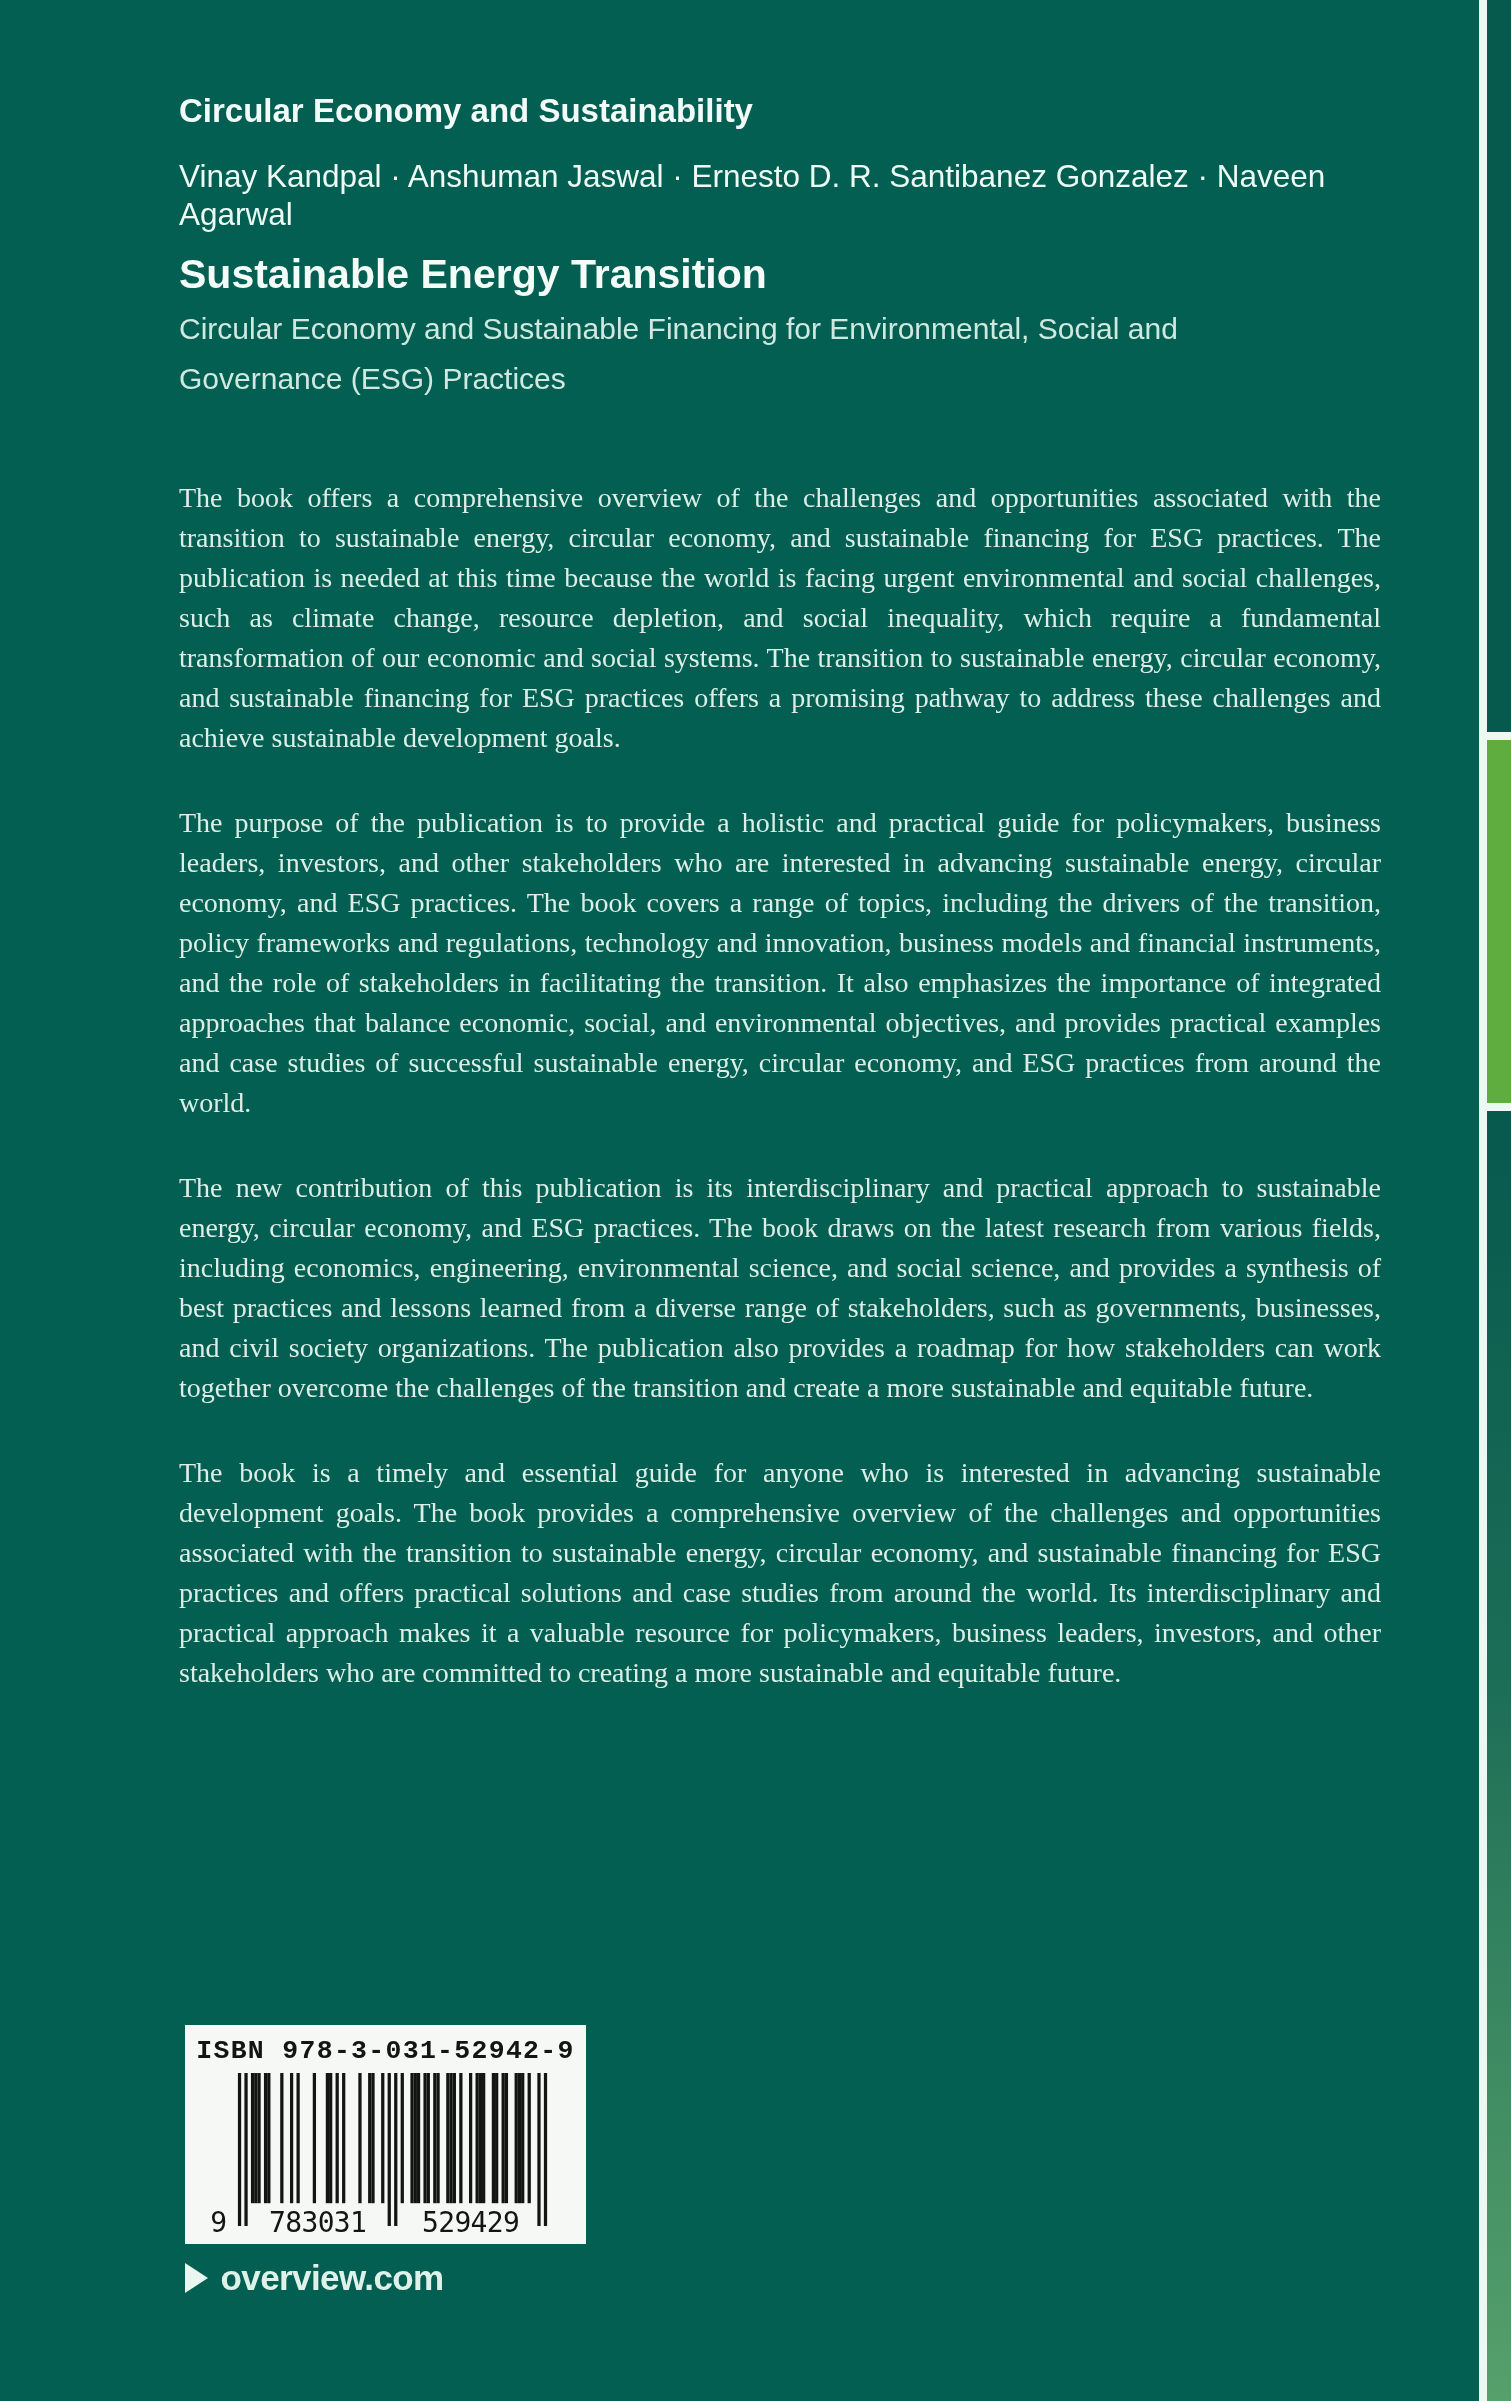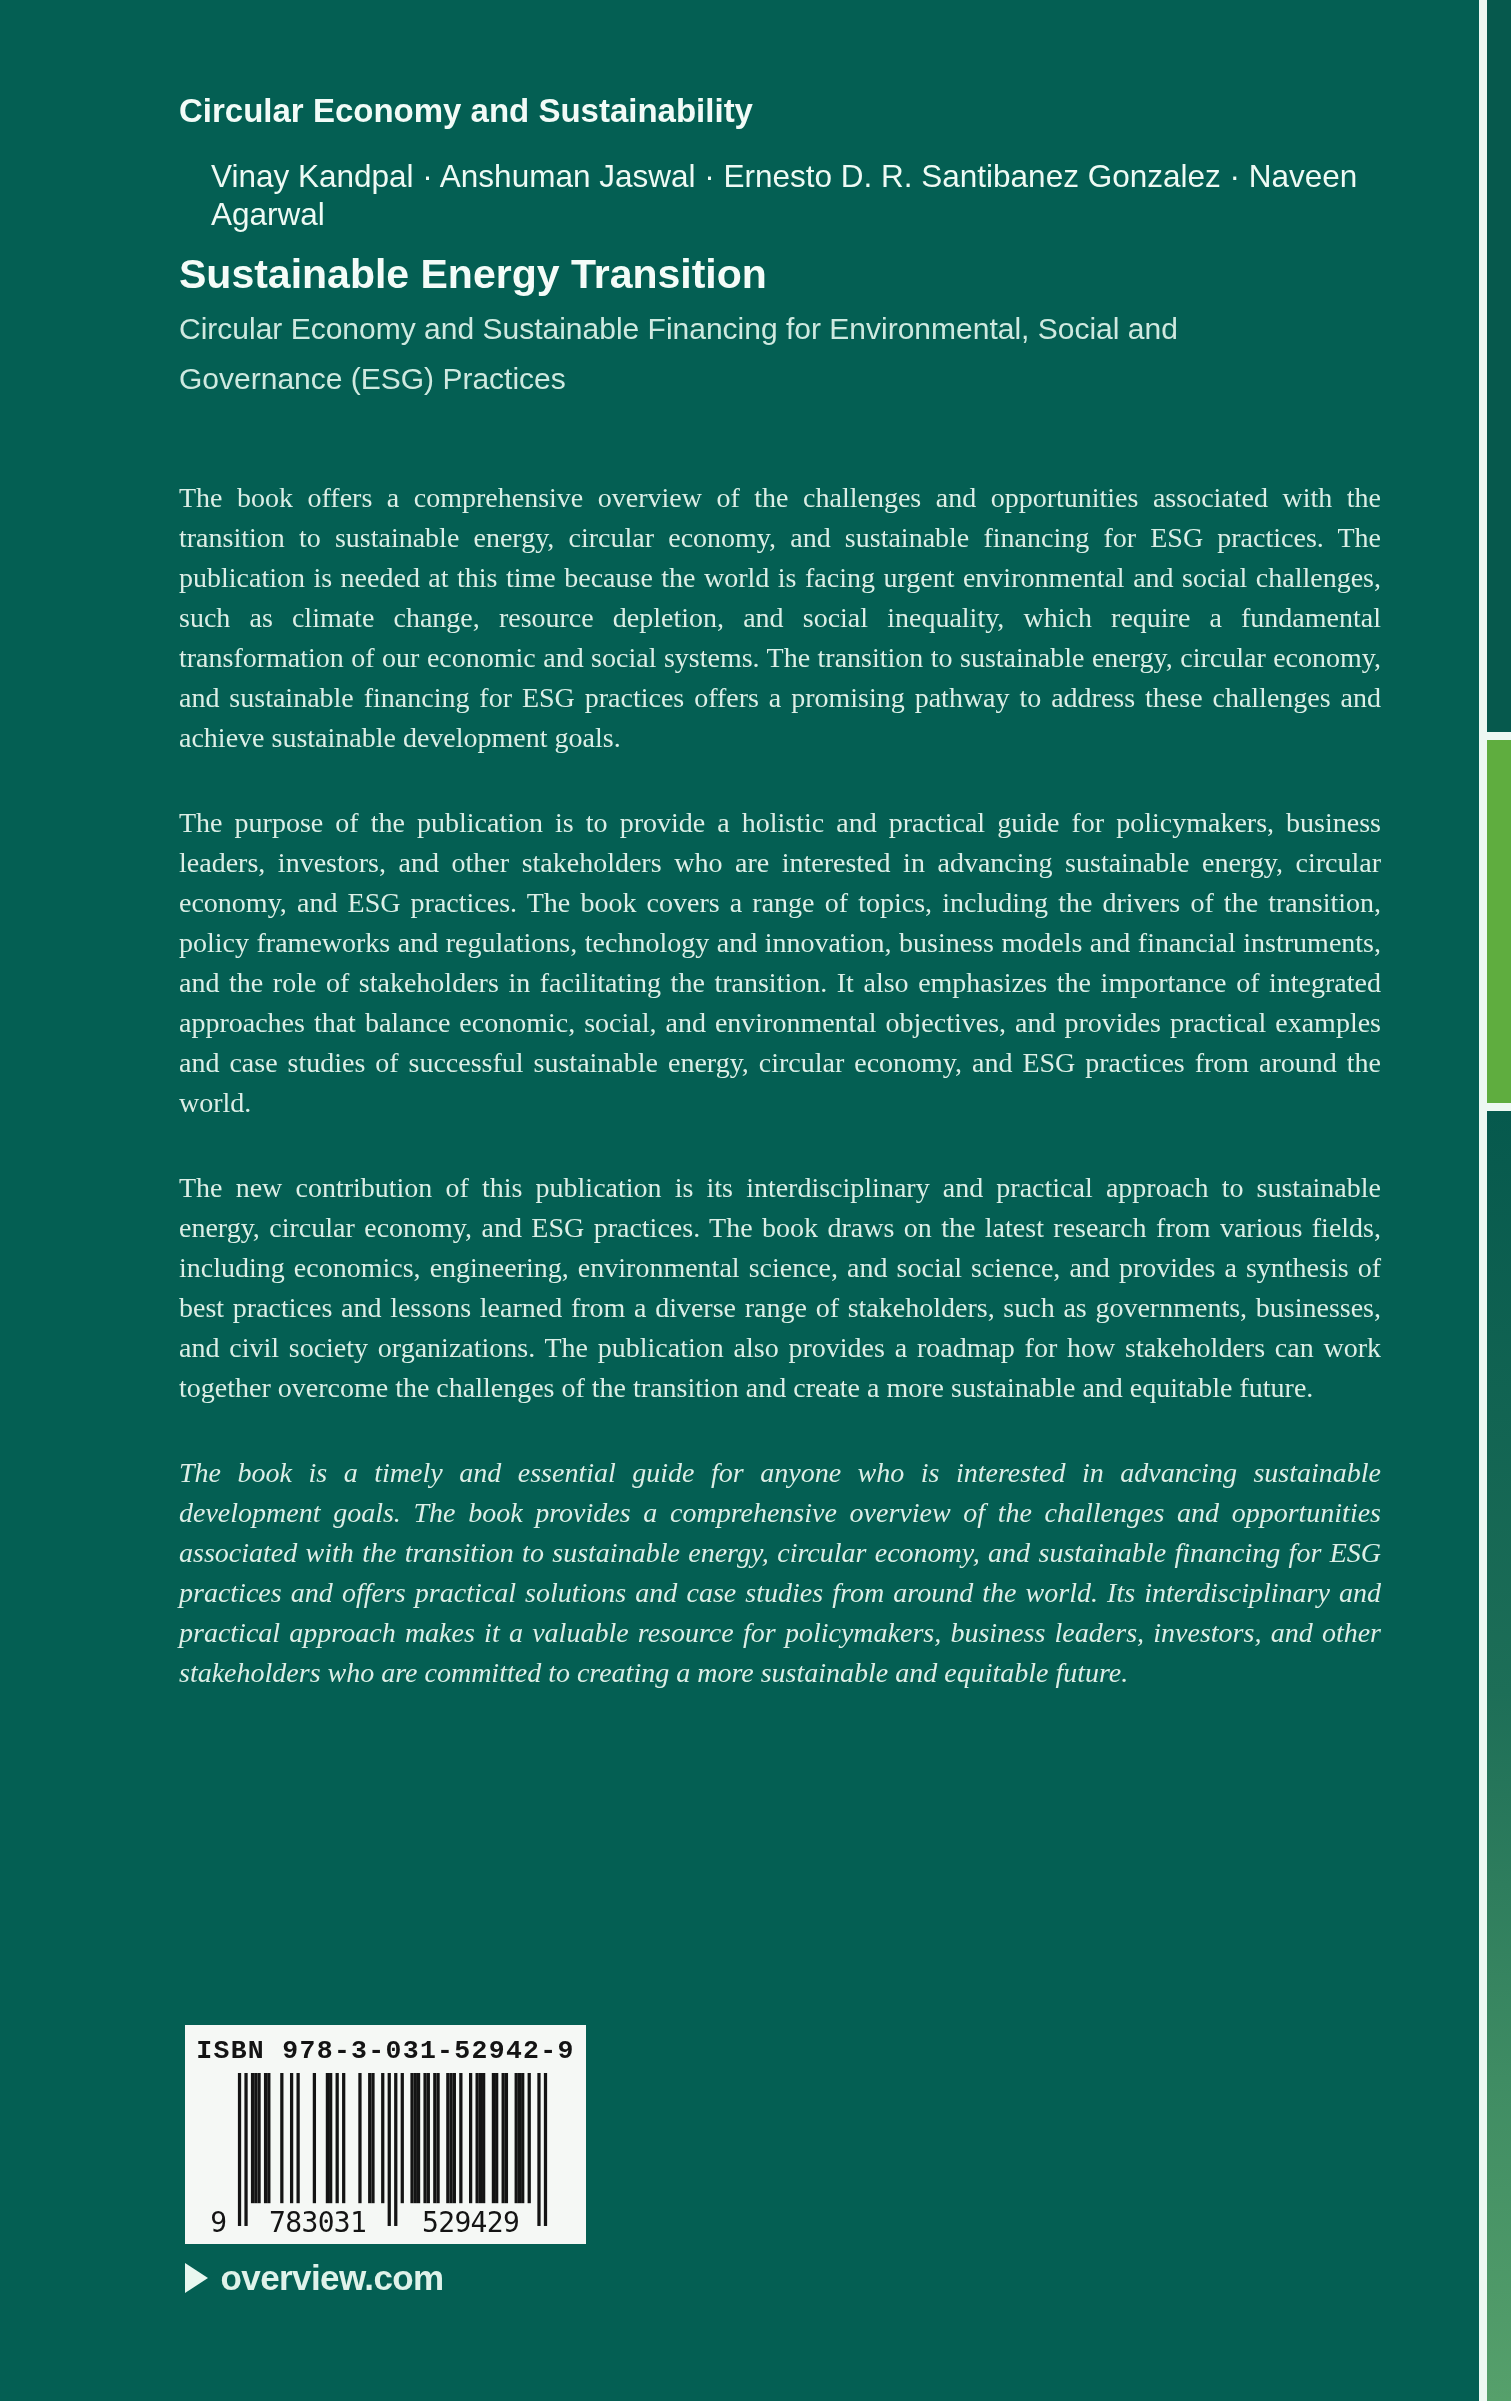--- a/index.html
+++ b/index.html
@@ -14,27 +14,27 @@
   .rail{position:absolute;top:0;right:0;width:33px;height:2401px;display:flex;}
   .rail-line{width:7.6px;height:100%;background:#edf8f2;}
   .rail-col{flex:1;display:flex;flex-direction:column;}
   .rail-seg-top{height:732px;background:#06594d;}
   .rail-gap{height:8.2px;background:#edf8f2;}
   .rail-seg-green{height:363px;background:#5fad3f;}
   .rail-seg-bottom{flex:1;background:linear-gradient(180deg,#06594d 0%,#1d6e57 45%,#3f8c63 75%,#56a06b 100%);}
   
   .content{position:absolute;left:179px;top:91px;width:1202px;color:#ffffff;}
   .series{font-size:33px;line-height:39px;font-weight:700;color:#f2fbf7;}
-  .authors{margin-top:27px;font-size:31.5px;line-height:38px;font-weight:400;color:#eefaf4;margin-left:32px;}
+  .authors{margin-top:27px;font-size:31.5px;line-height:38px;font-weight:400;color:#eefaf4;}
   .title{margin-top:12.6px;font-size:41px;line-height:57px;font-weight:700;color:#f4fcf8;}
   .subtitle{margin-top:1.3px;font-size:30px;line-height:50px;font-weight:400;color:#cfe9e0;max-width:1108px;}
   
   .blurb{margin-top:74px;font-family:"Liberation Serif",serif;color:#dceee6;}
   .blurb p{margin:0 0 45px 0;font-size:28px;line-height:40px;text-align:justify;}
-  .blurb p:last-child{margin-bottom:0;font-style:italic;}
+  .blurb p:last-child{margin-bottom:0;}
   
   .barcode-box{
     position:absolute;left:185px;top:2025px;width:401px;height:219px;
     background:#f5f8f5;box-sizing:border-box;padding-top:10px;
     display:flex;flex-direction:column;align-items:center;
   }
   .isbn{
     font-family:"Liberation Mono",monospace;font-weight:700;
     font-size:26.5px;line-height:33px;letter-spacing:1.3px;color:#141414;
     white-space:nowrap;

